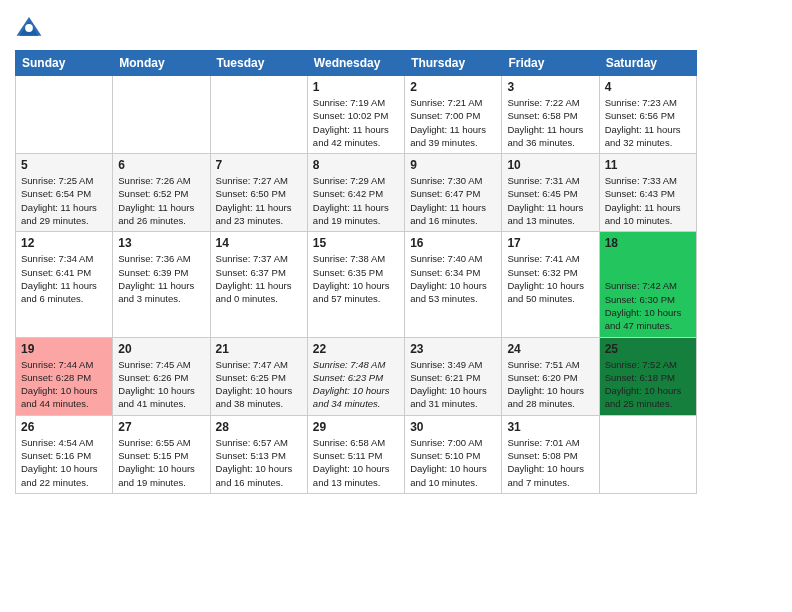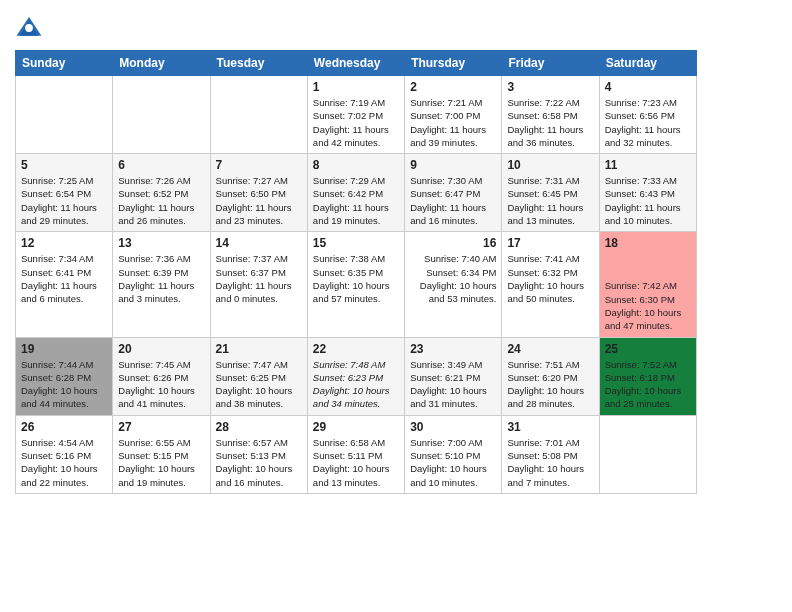--- a/index.html
+++ b/index.html
@@ -137,21 +137,21 @@
         </tr>
     </thead>
     <tbody id="calendar-body">
     <tr>
           <td class="empty-cell"></td>
           <td class="empty-cell"></td>
           <td class="empty-cell"></td>
           <td style="background: rgb(255, 255, 255);">
             <span class="day-number">1</span>
             <div class="day-info" style="white-space: pre-line;">Sunrise: 7:19 AM
-Sunset: 7:02 PM
+Sunset: 10:02 PM
 Daylight: 11 hours
 and 42 minutes.</div>
           </td>
           <td style="background: rgb(255, 255, 255);">
             <span class="day-number">2</span>
             <div class="day-info" style="white-space: pre-line;">Sunrise: 7:21 AM
 Sunset: 7:00 PM
 Daylight: 11 hours
 and 39 minutes.</div>
           </td>
@@ -243,44 +243,44 @@
 Daylight: 11 hours
 and 0 minutes.</div>
           </td>
           <td style="background: rgb(255, 255, 255);">
             <span class="day-number">15</span>
             <div class="day-info" style="white-space: pre-line;">Sunrise: 7:38 AM
 Sunset: 6:35 PM
 Daylight: 10 hours
 and 57 minutes.</div>
           </td>
-          <td style="background: rgb(255, 255, 255); text-align: right;">
+          <td style="background: rgb(255, 255, 255);">
             <span class="day-number">16</span>
             <div class="day-info" style="white-space: pre-line;">Sunrise: 7:40 AM
 Sunset: 6:34 PM
 Daylight: 10 hours
 and 53 minutes.</div>
           </td>
           <td style="background: rgb(255, 255, 255);">
             <span class="day-number">17</span>
             <div class="day-info" style="white-space: pre-line;">Sunrise: 7:41 AM
 Sunset: 6:32 PM
 Daylight: 10 hours
 and 50 minutes.</div>
           </td>
-          <td style="background: #fca5a5;">
+          <td style="background: #22c55e;">
             <span class="day-number">18</span>
             <div class="day-info" style="white-space: pre-line; margin-top: 29px;">Sunrise: 7:42 AM
 Sunset: 6:30 PM
 Daylight: 10 hours
 and 47 minutes.</div>
           </td>
         </tr>
         <tr>
-          <td style="background: #a3a3a3;">
+          <td style="background: #fca5a5;">
             <span class="day-number">19</span>
             <div class="day-info" style="white-space: pre-line;">Sunrise: 7:44 AM
 Sunset: 6:28 PM
 Daylight: 10 hours
 and 44 minutes.</div>
           </td>
           <td style="background: rgb(245, 245, 245);">
             <span class="day-number">20</span>
             <div class="day-info" style="white-space: pre-line;">Sunrise: 7:45 AM
 Sunset: 6:26 PM

